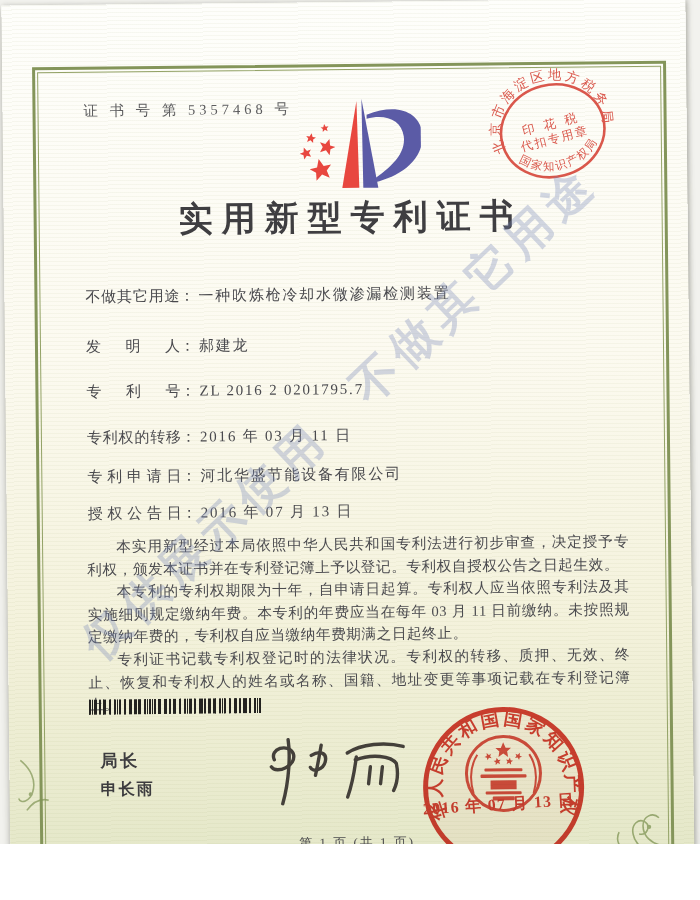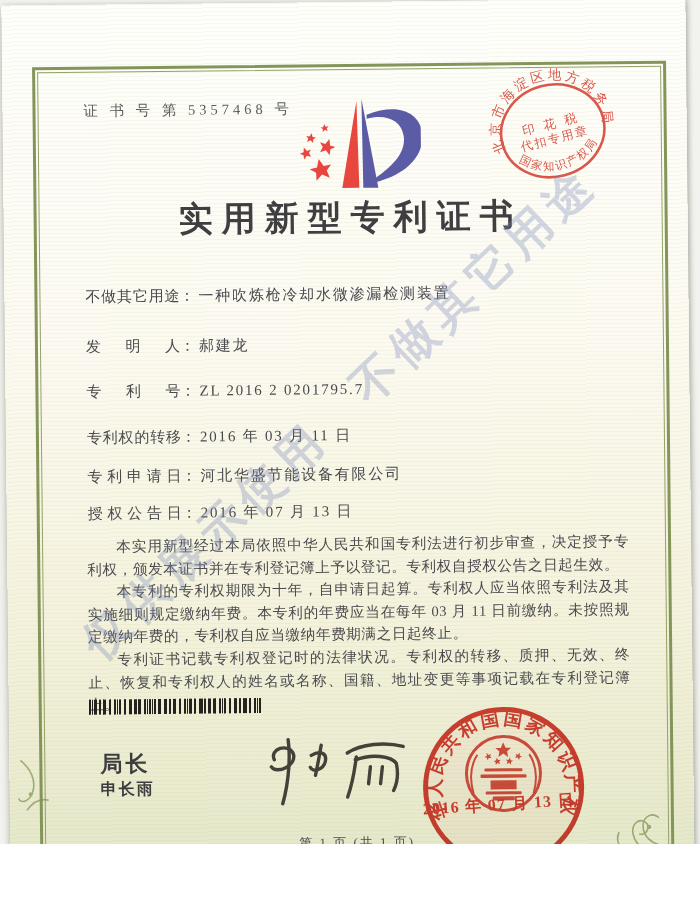--- a/index.html
+++ b/index.html
@@ -32,21 +32,21 @@
   .r1{top:218px}.r2{top:268px}.r3{top:313px}.r4{top:359px}.r5{top:398px}.r6{top:435px}
   .paras{position:absolute;left:47px;right:39px;top:466px;font-size:14.6px;line-height:22.6px;
     color:#4b4b4f;text-align:justify;letter-spacing:0.6px;}
   .paras p{margin:0;text-indent:2em;}
   .barcode{position:absolute;left:47px;top:630px;width:174px;height:15px;
     background:
       repeating-linear-gradient(90deg,#23221f 0 2px,rgba(0,0,0,0) 2px 5px),
       repeating-linear-gradient(90deg,#23221f 0 1px,rgba(0,0,0,0) 1px 7px),
       repeating-linear-gradient(90deg,rgba(0,0,0,0) 0 3px,#23221f 3px 4px,rgba(0,0,0,0) 4px 11px);
   }
-  .sig-title{position:absolute;left:58px;top:680px;font-size:22px;font-weight:bold;letter-spacing:3px;color:#3d3c3f;}
+  .sig-title{position:absolute;left:58px;top:680px;font-size:17px;font-weight:bold;letter-spacing:3px;color:#3d3c3f;}
   .sig-name{position:absolute;left:58px;top:710px;font-size:16px;font-weight:bold;letter-spacing:2px;color:#3d3c3f;}
   .signature{position:absolute;left:215px;top:662px;width:160px;height:84px;}
   .seal{position:absolute;left:371px;top:632px;width:180px;height:180px;mix-blend-mode:multiply;opacity:.95;}
   .footer{position:absolute;left:0;top:767px;width:100%;text-align:center;font-size:13px;letter-spacing:2px;color:#4c4c4e;}
   .watermark{
     position:absolute;left:82px;top:614px;height:64px;line-height:64px;
     transform:rotate(-43deg);transform-origin:0 50%;
     font-size:46px;font-weight:600;letter-spacing:7px;white-space:nowrap;
     color:rgba(118,134,184,0.32);z-index:6;pointer-events:none;
   }

